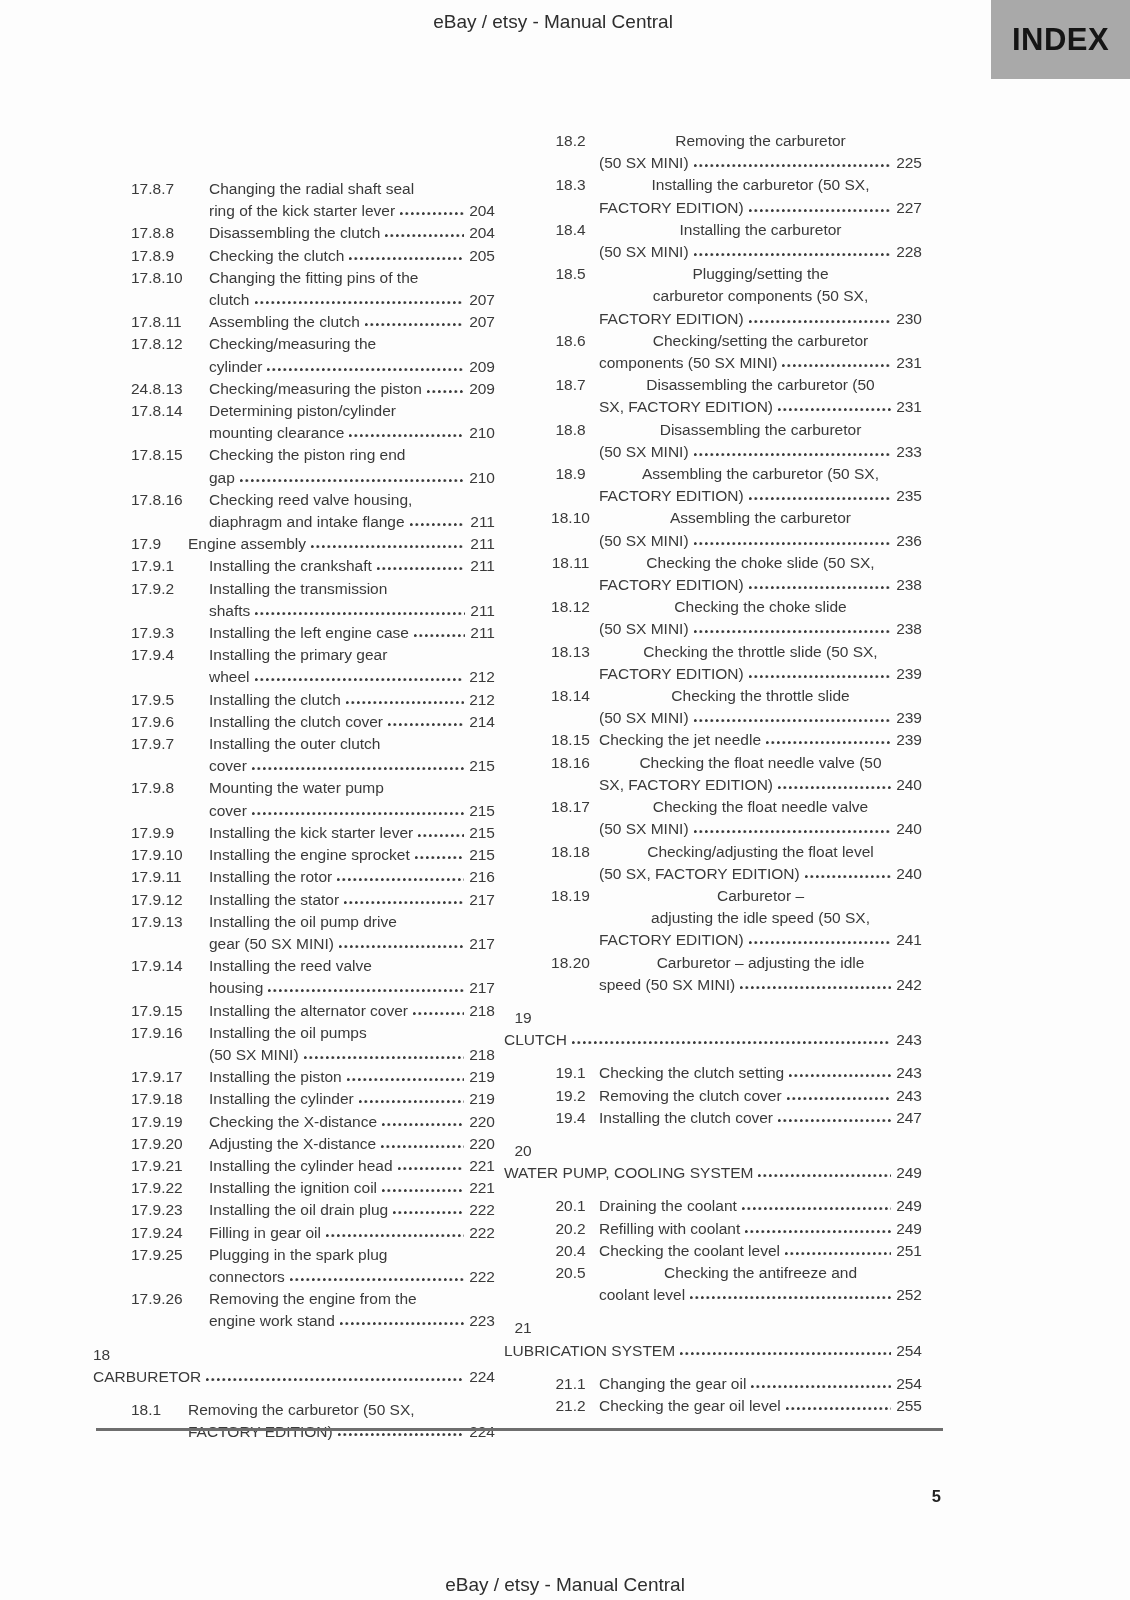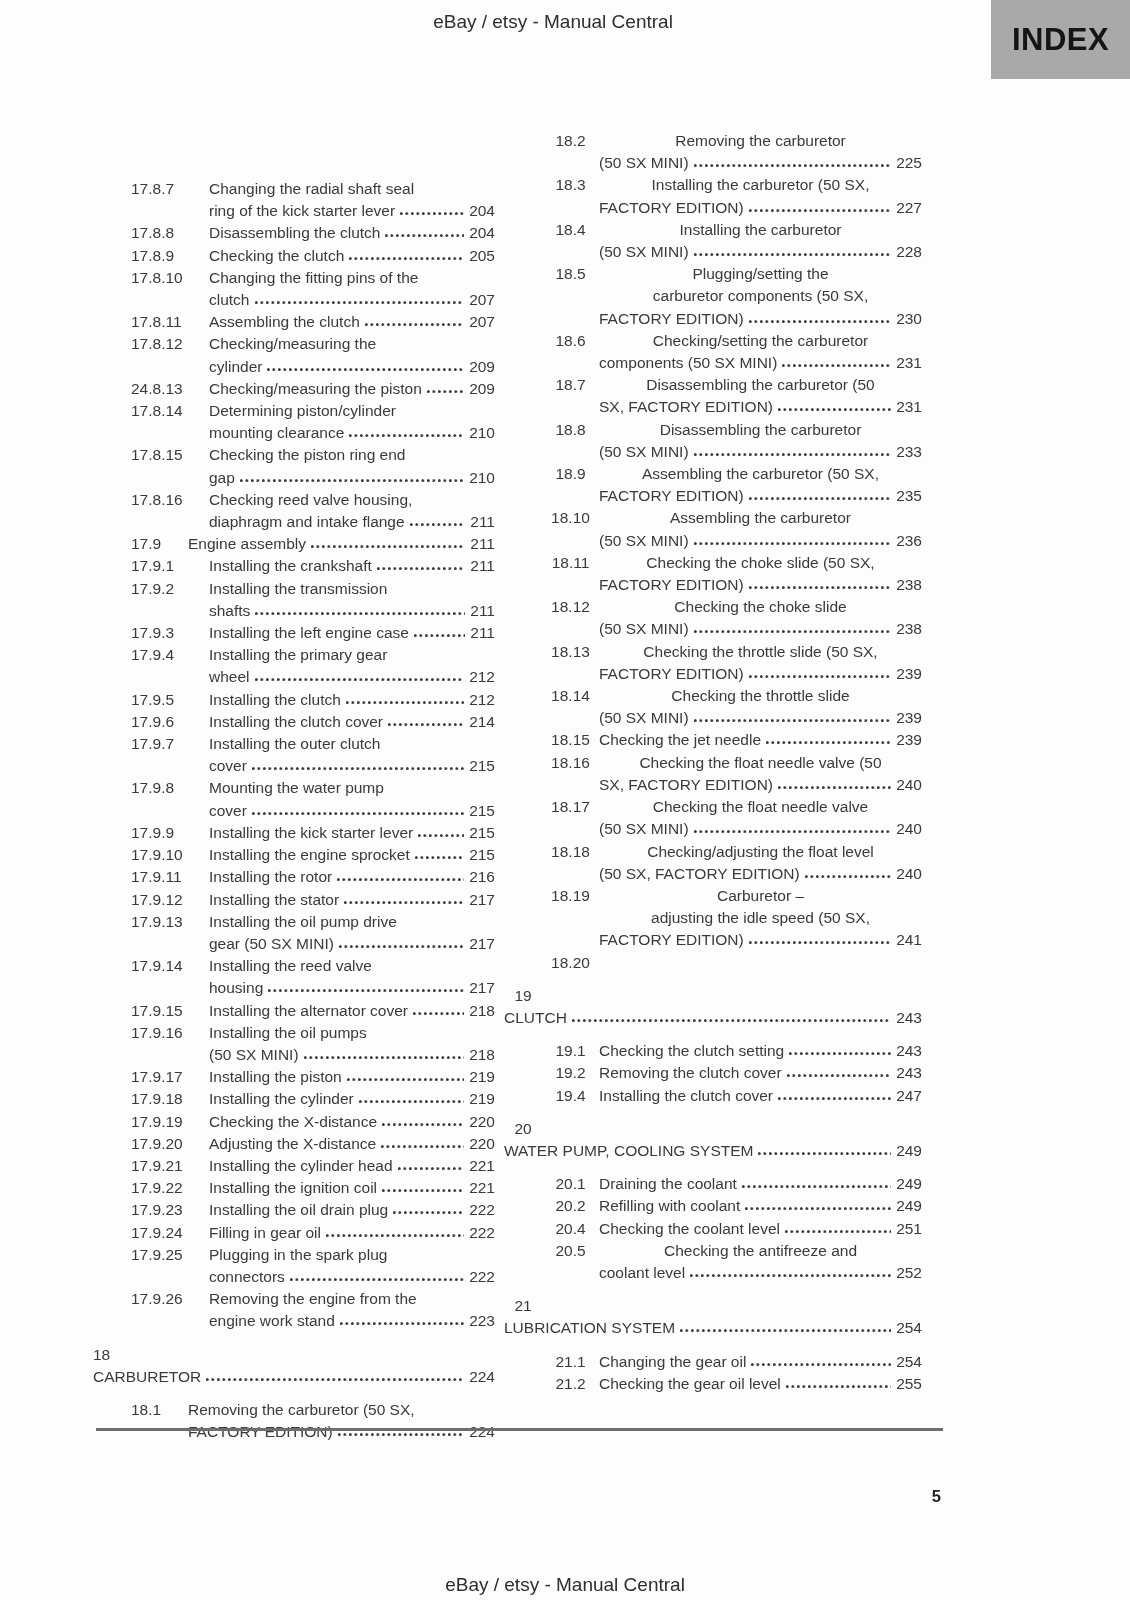--- a/index.html
+++ b/index.html
@@ -695,20 +695,28 @@
             <div class="line">adjusting the idle speed (50 SX,</div>
             <div class="line last">
               <span class="txt">FACTORY EDITION)</span>
               <span class="dots"></span>
               <span class="page-ref">241</span>
             </div>
           </div>
         </div>
         <div class="entry level-sub2">
           <span class="num">18.20</span>
+          <div class="body">
+            <div class="line">Carburetor – adjusting the idle</div>
+            <div class="line last">
+              <span class="txt">speed (50 SX MINI)</span>
+              <span class="dots"></span>
+              <span class="page-ref">242</span>
+            </div>
+          </div>
         </div>
         <div class="entry level-chapter">
           <span class="num">19</span>
           <div class="body">
             <div class="line last">
               <span class="txt">CLUTCH</span>
               <span class="dots"></span>
               <span class="page-ref">243</span>
             </div>
           </div>

